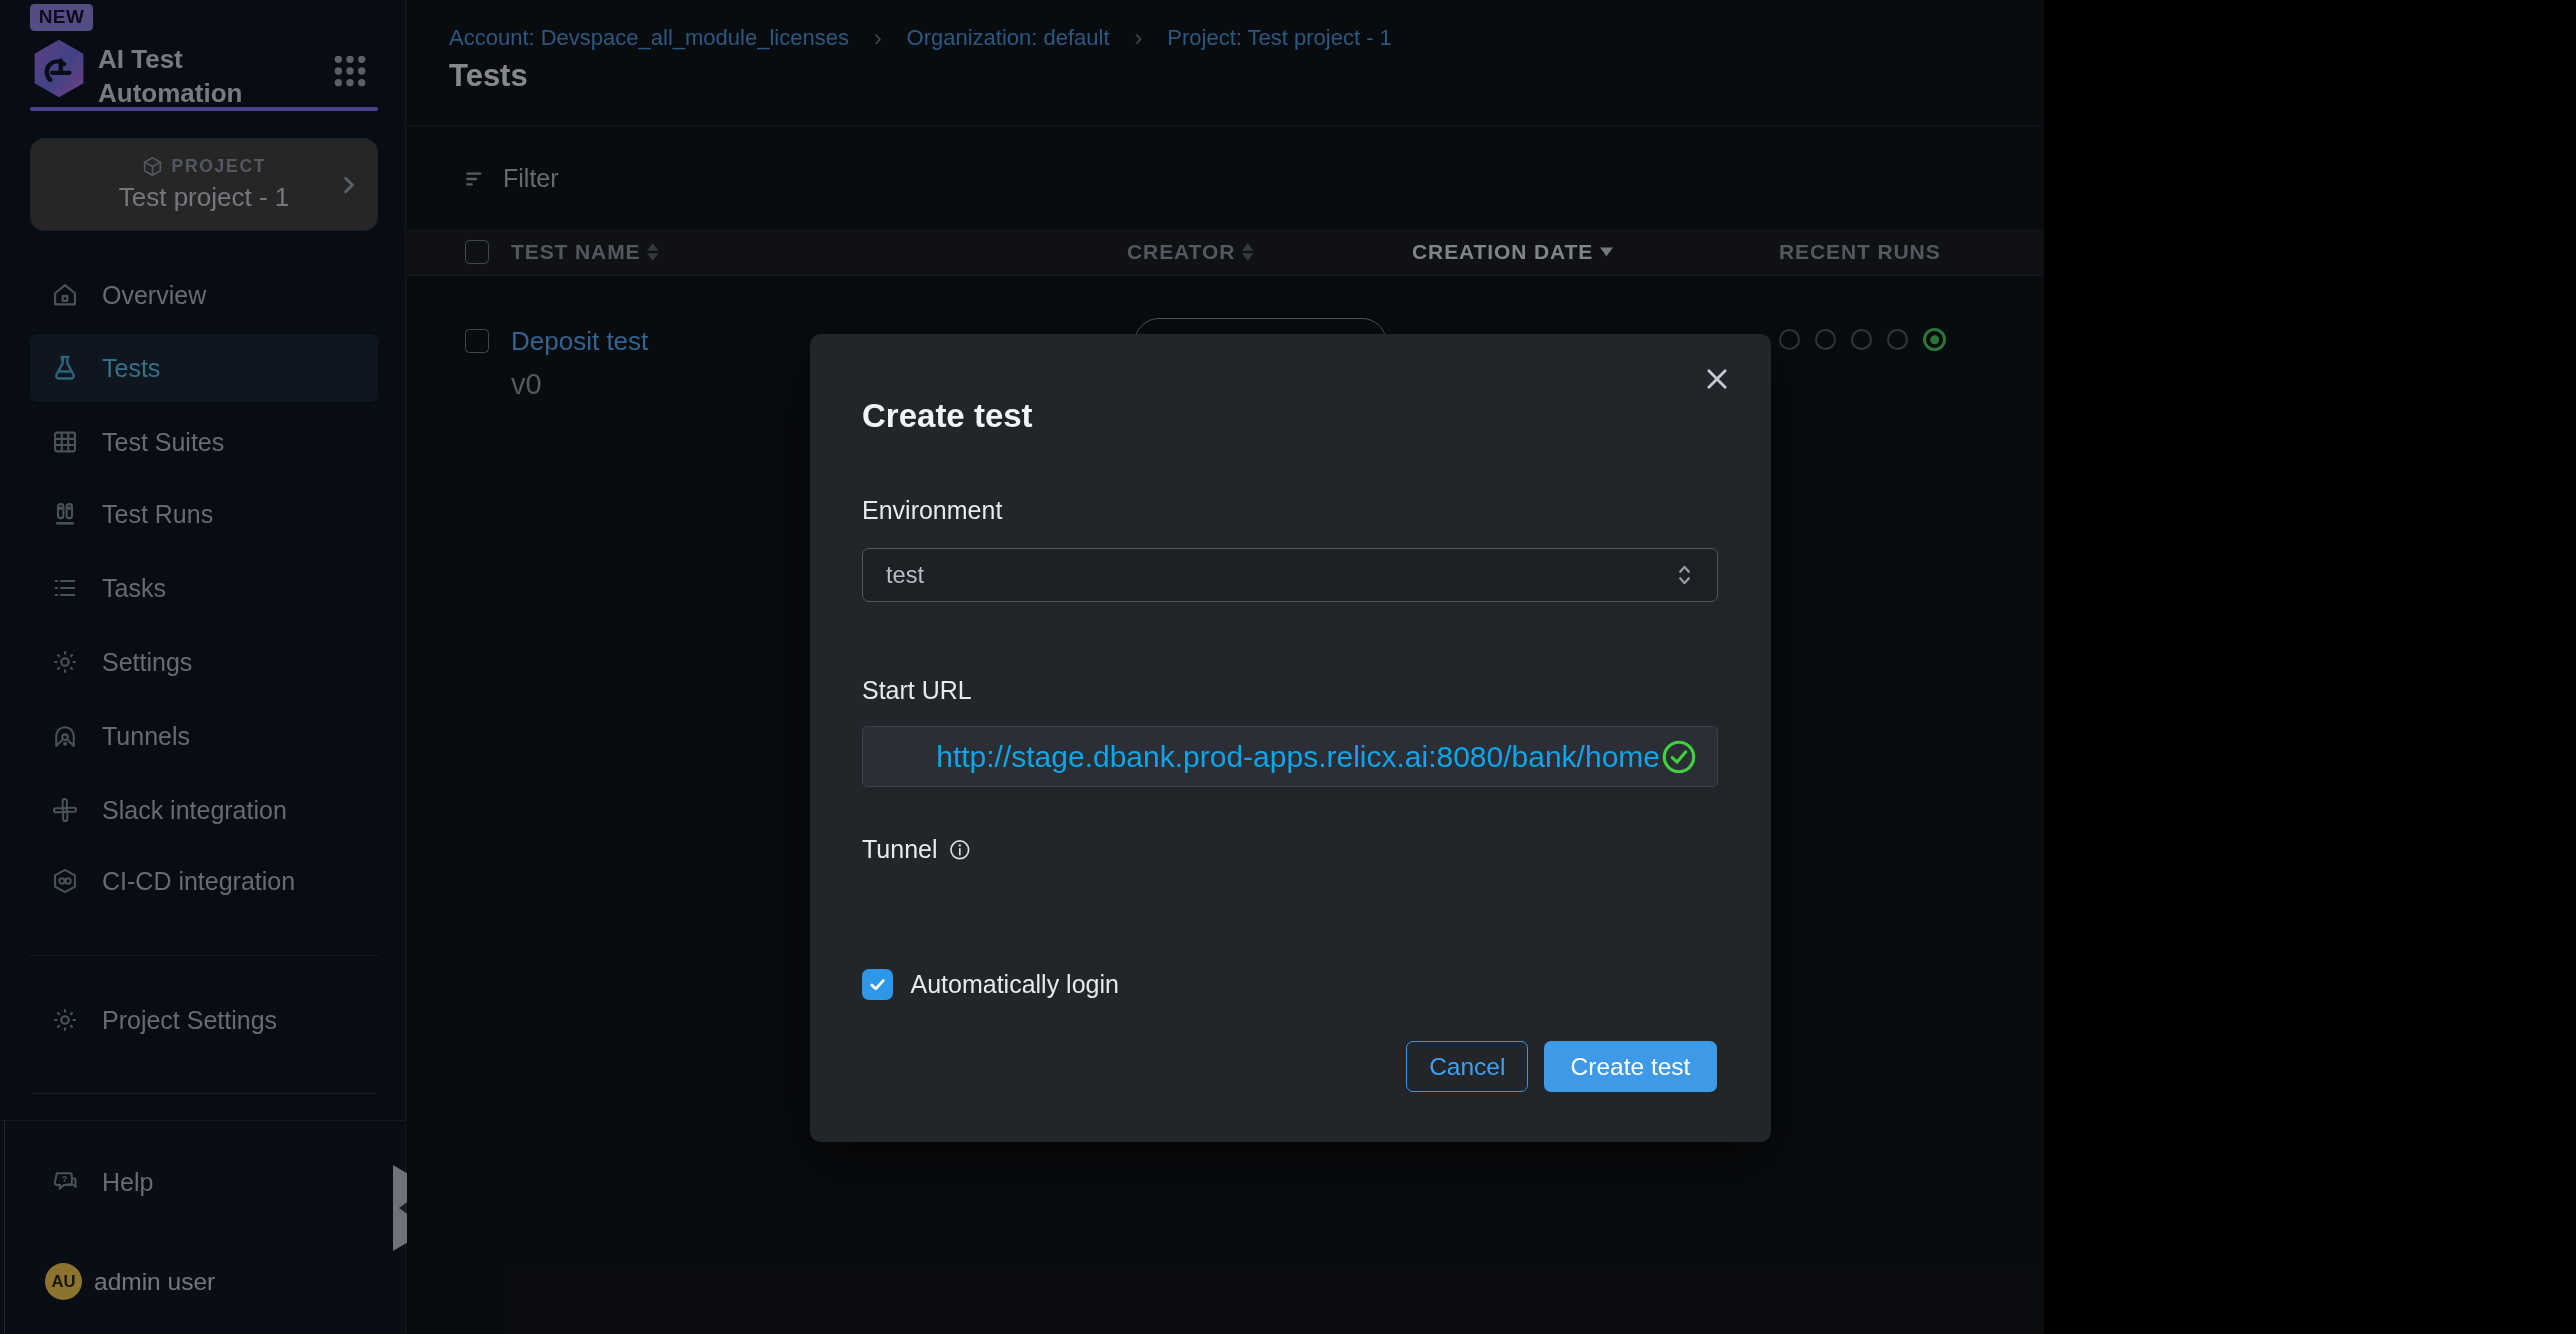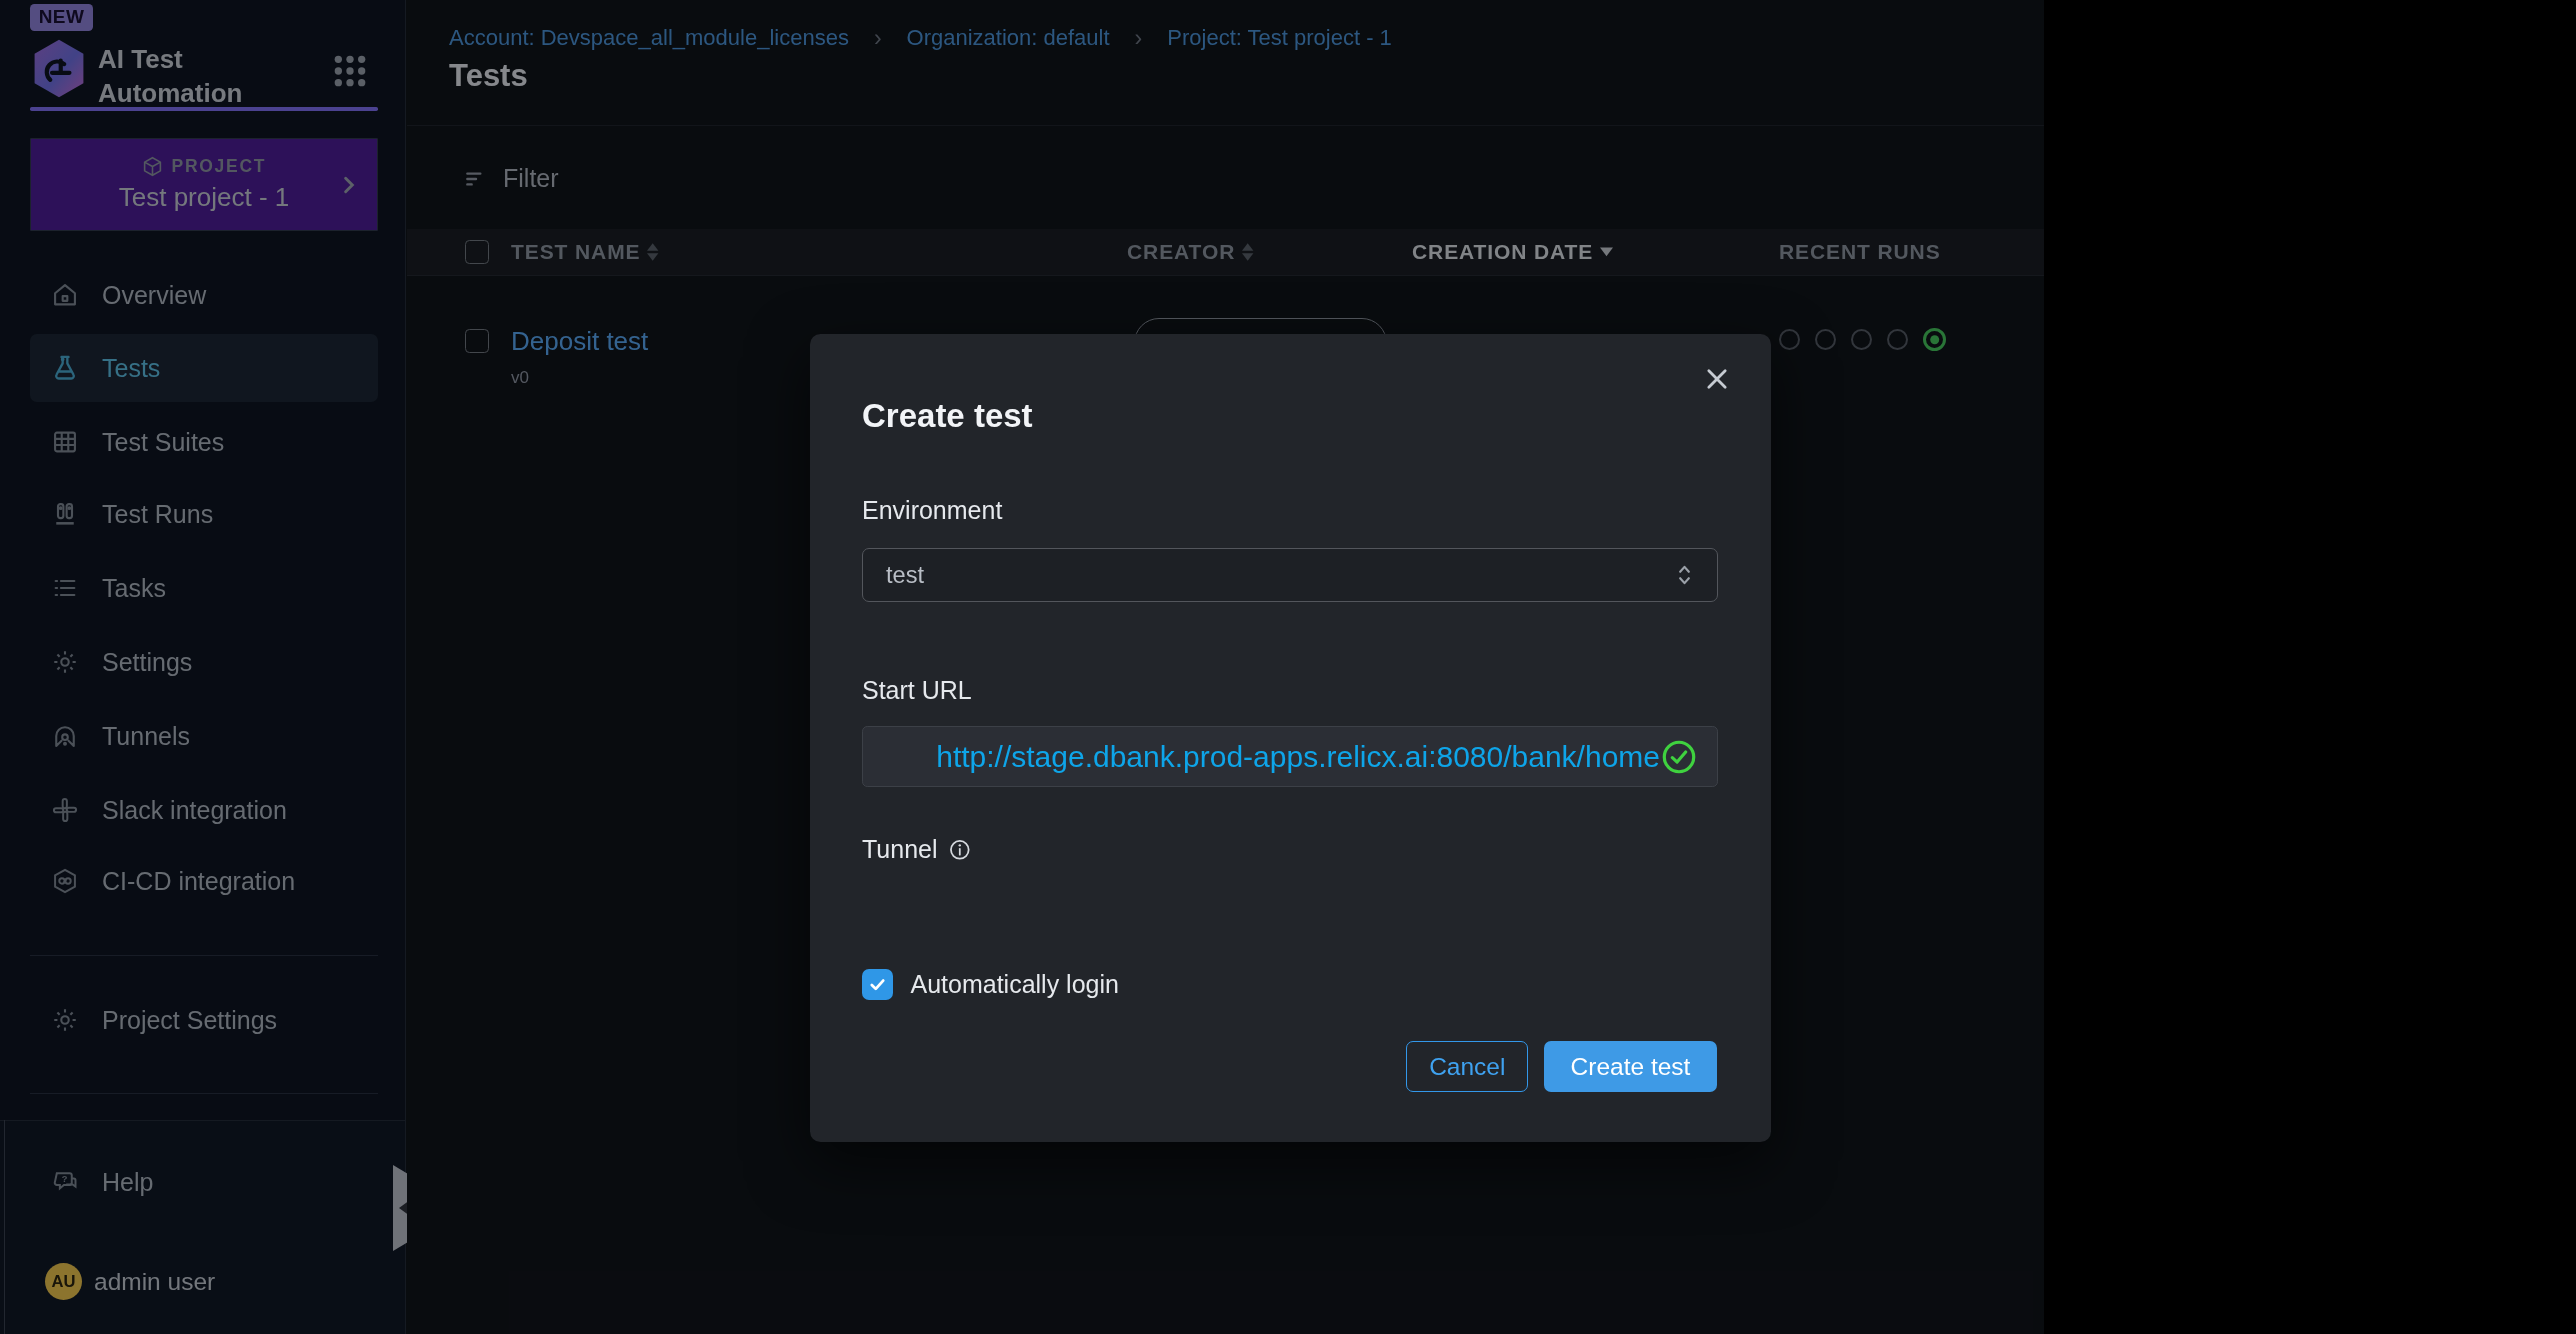--- a/index.html
+++ b/index.html
@@ -12,21 +12,21 @@
              background:#0e1522; border-right:0.9px solid #232c3a; }
   .new-badge { position:absolute; left:30px; top:3.5px; background:#8d80d8; color:#191234;
                font-size:19px; font-weight:700; padding:2.6px 8.7px; border-radius:4.4px; letter-spacing:0.4px; }
   .logo-hex { position:absolute; left:31px; top:38px; }
   .brand-title { position:absolute; left:98px; top:42px; width:201px; font-size:26px; font-weight:600;
                  color:#c6ccd4; line-height:1.32; }
   .grid-icon { position:absolute; left:330px; top:51px; color:#98a0ac; }
   .brand-underline { position:absolute; left:30px; top:107px; width:348px; height:3.5px;
                      background:#7d6ef0; border-radius:1.7px; }
   .project-box { position:absolute; left:30px; top:138px; width:348px; height:93px;
-                 border:0.9px solid #303a4c; border-radius:1px; background:#4c1d95;
+                 border:0.9px solid #303a4c; border-radius:14px; background:#404040;
                  display:flex; flex-direction:column; align-items:center; justify-content:center; gap:5.2px; cursor:pointer; }
   .project-meta { display:flex; align-items:center; gap:8.7px; color:#8b93a0; }
   .project-meta span { font-size:17.5px; font-weight:700; letter-spacing:1.7px; }
   .project-name { font-size:26px; color:#c2c8d0; }
   .project-chevron { position:absolute; right:17.5px; top:50%; transform:translateY(-50%); color:#9aa2ae; }
 
   .nav-item { position:absolute; left:30px; width:348px; height:56px; display:flex; align-items:center;
               gap:23px; padding-left:21px; border-radius:7px; cursor:pointer; }
   .nav-item .nav-icon { width:28px; height:28px; color:#7e8793; display:flex; align-items:center; }
   .nav-item .nav-label { font-size:25px; color:#aab2bd; }
@@ -68,21 +68,21 @@
   .thead { position:absolute; left:0; top:229px; width:2169px; height:47px; background:#191d24;
            border-bottom:0.9px solid #242931; }
   .th { position:absolute; top:50%; transform:translateY(-50%); font-size:21px; font-weight:700;
         letter-spacing:0.9px; color:#8b939e; display:flex; align-items:center; gap:7px; cursor:pointer; }
   .th.sorted { color:#d7dce2; }
   .sort-stack { display:flex; flex-direction:column; gap:1.7px; }
   .checkbox-empty { width:23.6px; height:23.6px; border:1.7px solid #70777f; border-radius:4.4px;
                     background:transparent; cursor:pointer; }
 
   .row-name { position:absolute; left:104px; top:326px; font-size:26px; color:#58a6f0; cursor:pointer; }
-  .row-version { position:absolute; left:104px; top:368px; font-size:17px; color:#8b93a0; }
+  .row-version { position:absolute; left:104px; top:368px; font-size:29px; color:#8b93a0; }
   .creator-pill { position:absolute; left:727px; top:318px; width:253px; height:51px;
                   border:1.7px solid #8a919b; border-radius:25px; }
   .runs { position:absolute; left:1372px; top:328px; display:flex; gap:15px; align-items:center; }
   .run-dot { width:21px; height:21px; border:2.6px solid #545b64; border-radius:50%; cursor:pointer; }
   .run-dot.success { border:3.5px solid #45c45c; position:relative; width:23px; height:23px; }
   .run-dot.success::after { content:""; position:absolute; left:50%; top:50%; transform:translate(-50%,-50%);
                             width:9.6px; height:9.6px; border-radius:50%; background:#45c45c; }
   .actions { position:absolute; left:1694px; top:321px; display:flex; gap:42px; align-items:center; color:#b6bcc6; }
   .action-ic { cursor:pointer; display:flex; }
 

